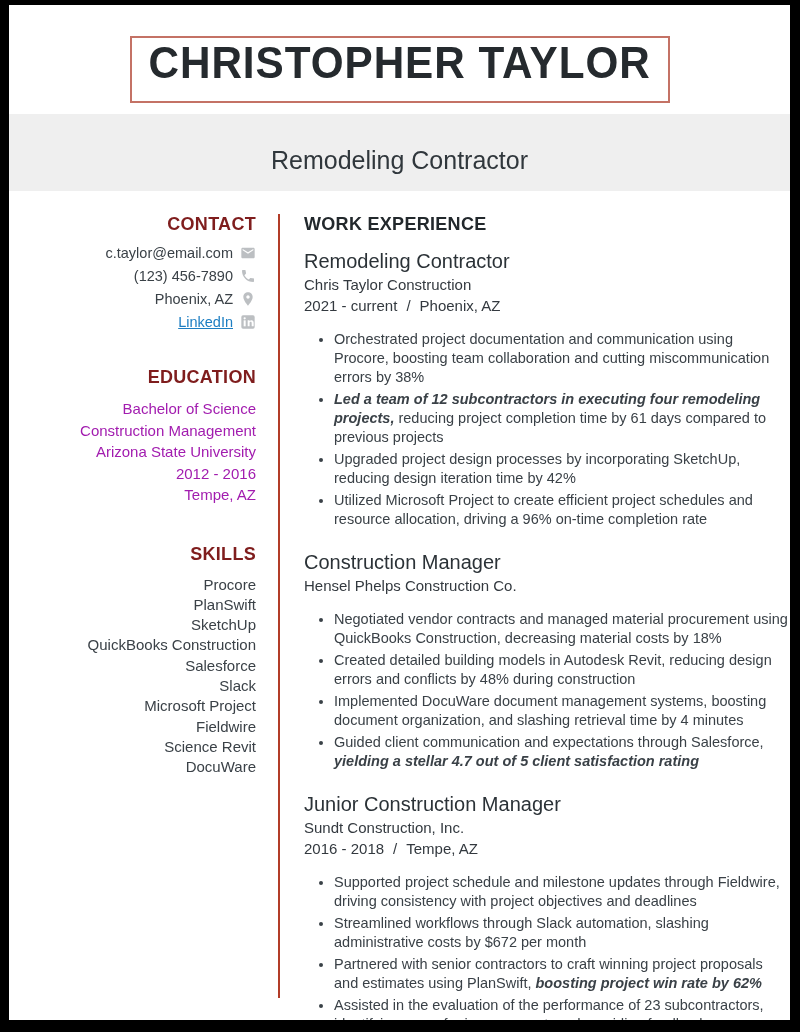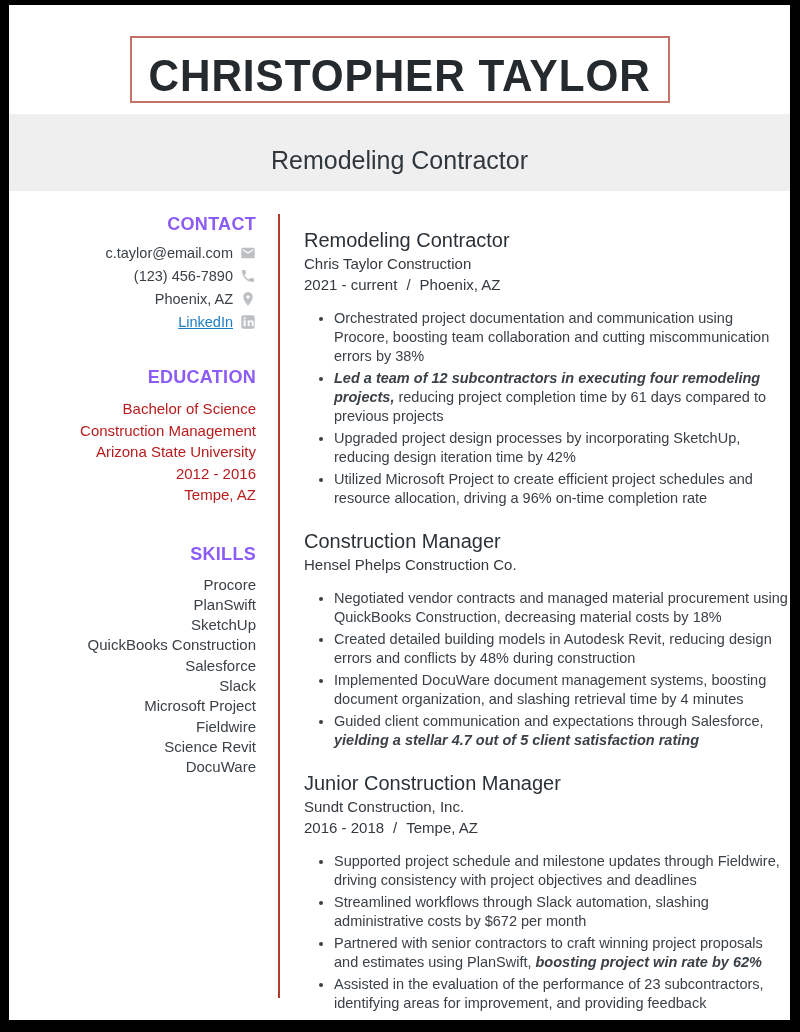--- a/index.html
+++ b/index.html
@@ -20,21 +20,21 @@
   .gray-band {
     position: absolute; left: 0; right: 0; bottom: 0;
     height: 77px; background: #efefef;
   }
   .name-box {
     position: relative; z-index: 2;
     width: 540px; height: 67px;
     margin: 31px auto 0;
     background: #ffffff;
     border: 2px solid #c47265;
-    display: flex; align-items: flex-end; justify-content: center;
+    display: flex; align-items: flex-start; justify-content: center;
   }
   .name {
     font-size: 44px; font-weight: 600; letter-spacing: 1px;
     color: #252a2e; white-space: nowrap;
     transform: scaleX(0.96); transform-origin: center;
   }
   .subtitle {
     position: absolute; z-index: 3; left: 0; right: 0; top: 110px;
     text-align: center; font-size: 25px; font-weight: 400; color: #30373c;
   }
@@ -48,35 +48,35 @@
   .sidebar {
     position: absolute; left: 0; top: 0; width: 247px;
     text-align: right;
   }
   .main {
     position: absolute; left: 295px; top: 0; right: 0;
   }
 
   
   .side-heading {
-    font-size: 18px; font-weight: 700; color: #8b5cf6;
+    font-size: 18px; font-weight: 700; color: #7f1d1d;
     letter-spacing: 0.3px; margin-bottom: 10px;
   }
   .contact-row {
     display: flex; justify-content: flex-end; align-items: center;
     gap: 7px; margin-bottom: 7px; font-size: 14.5px; color: #3a4147;
     line-height: 16px;
     padding-left: 24px;
   }
   .contact-row .icon { display: inline-flex; width: 16px; height: 16px; }
   .contact-row .icon svg { width: 16px; height: 16px; }
   a.link { color: #1d7ec2; text-decoration: underline; }
 
   .edu-section { margin-top: 37px; }
-  .edu-line { font-size: 15px; line-height: 21.5px; color: #b91c1c; }
+  .edu-line { font-size: 15px; line-height: 21.5px; color: #a21caf; }
 
   .skills-section { margin-top: 38px; }
   .skill-line { font-size: 15px; line-height: 20.3px; color: #3a4147; padding-left: 20px; }
 
   
   .main-heading {
     font-size: 18px; font-weight: 700; color: #22282c; letter-spacing: 0.3px;
   }
   .job { margin-top: 13px; }
   .job + .job { margin-top: 20px; }
@@ -169,20 +169,21 @@
         <div class="skill-line">Salesforce</div>
         <div class="skill-line">Slack</div>
         <div class="skill-line">Microsoft Project</div>
         <div class="skill-line">Fieldwire</div>
         <div class="skill-line">Science Revit</div>
         <div class="skill-line">DocuWare</div>
       </div>
     </div>
 
     <div class="main">
+      <div class="main-heading">WORK EXPERIENCE</div>
 
       <div class="job">
         <div class="job-title">Remodeling Contractor</div>
         <div class="company">Chris Taylor Construction</div>
         <div class="dates-line">
           <span>2021 - current</span><span class="slash">/</span><span>Phoenix, AZ</span>
         </div>
         <ul>
           <li><span>Orchestrated project documentation and communication using Procore, boosting team collaboration and cutting miscommunication errors by 38%</span><span class="bi"></span><span></span></li>
           <li><span></span><span class="bi">Led a team of 12 subcontractors in executing four remodeling projects,</span><span> reducing project completion time by 61 days compared to previous projects</span></li>

